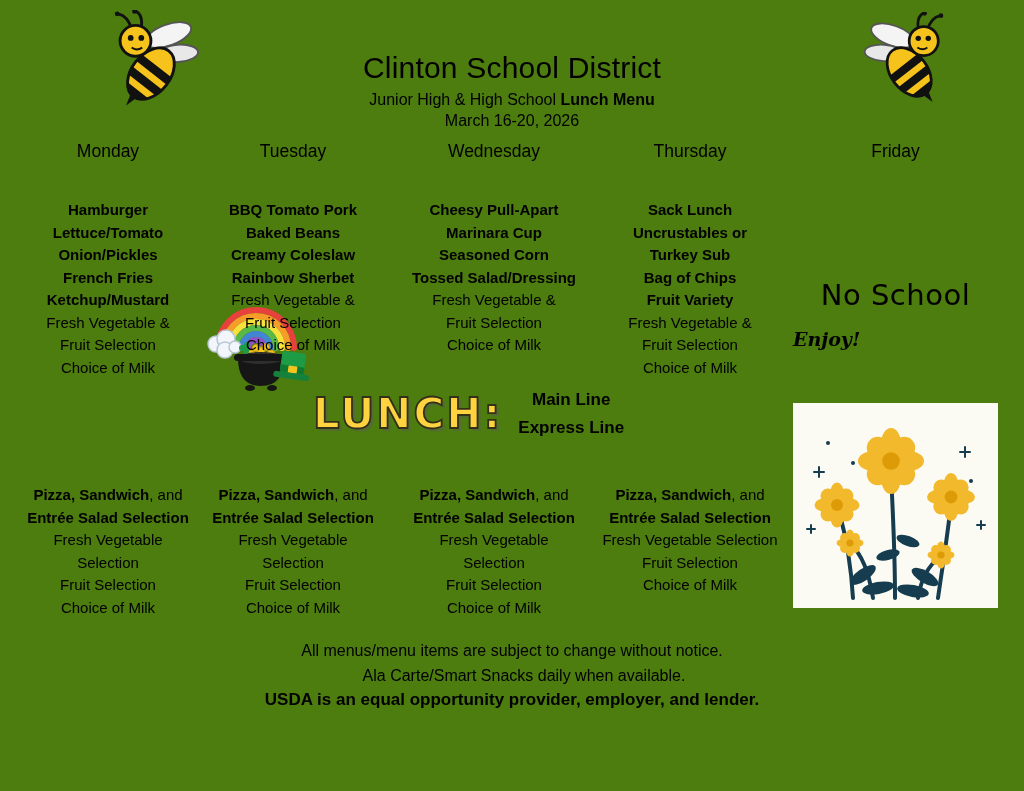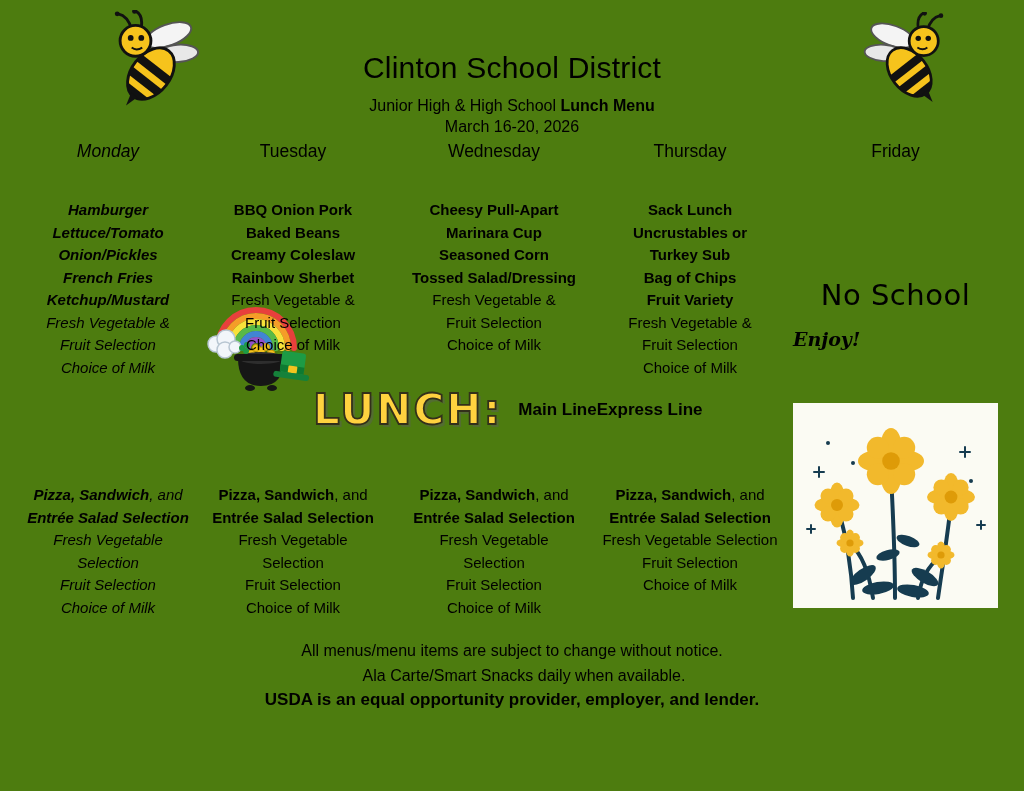--- a/index.html
+++ b/index.html
@@ -1,48 +1,48 @@
 <!DOCTYPE html>
 <html><head>
 <meta charset="utf-8">
 <style>
   * { margin:0; padding:0; box-sizing:border-box; }
   html,body { background:#ffffff; }
   .page { position:relative; width:1024px; height:791px; background:#4d7c0f;
           font-family:"Liberation Sans", sans-serif; color:#000; overflow:hidden; }
 
   
-  .col-1 { left:10px;  width:196px;font-style:italic; }
+  .col-1 { left:10px;  width:196px; }
   .col-2 { left:203px; width:180px; }
   .col-3 { left:394px; width:200px; }
   .col-4 { left:590px; width:200px; }
   .col-5 { left:793px; width:205px; }
 
   .header { position:absolute; top:50px; left:0; width:100%; text-align:center; z-index:2; }
   .title   { font-size:30px; line-height:36px; letter-spacing:0.2px; }
-  .subtitle{ font-size:16px; line-height:21px; margin-top:9px; }
+  .subtitle{ font-size:16px; line-height:21px; margin-top:3px; }
   .date    { font-size:16px; line-height:21px; }
 
   .day-header { position:absolute; top:141px; text-align:center; font-size:17.5px; z-index:2; }
 
   .menu-cell { position:absolute; text-align:center; font-size:15px; line-height:22.5px; z-index:2; }
   .main-cell    { top:199px; }
   .express-cell { top:484px; }
   .b { font-weight:700; }
 
   .no-school { position:absolute; top:278px; text-align:center; font-size:29px;
                font-family:"DejaVu Sans", sans-serif; letter-spacing:0.5px; z-index:2; }
   .enjoy { position:absolute; top:328px; text-align:left; font-size:19px;
            font-family:"DejaVu Serif", serif; font-style:italic; font-weight:bold; z-index:2; }
 
   .lunch-banner { position:absolute; top:386px; left:313px; display:flex; align-items:center; gap:16px; z-index:3; }
   .lunch-word { font-family:"DejaVu Sans", sans-serif; font-size:42px; font-weight:bold; line-height:48px;
                 letter-spacing:2px; color:#ffd23f; -webkit-text-stroke:1.8px #33301a;
                 text-shadow:3px 3px 0 rgba(90,90,90,0.45); }
-  .line-labels { display:flex; flex-direction:row; align-items:center; font-weight:700;
+  .line-labels { display:flex; flex-direction:column; align-items:center; font-weight:700;
                  font-size:17px; line-height:28px; }
 
   .bee { position:absolute; z-index:1; }
   .bee-left  { left:90px;  top:10px; width:118px; height:106px; }
   .bee-right { left:856px; top:12px; width:110px; height:100px; }
   .bee-right svg { transform:scaleX(-1); }
   .bee svg, .st-patricks svg, .flowers svg { width:100%; height:100%; display:block; }
 
   .st-patricks { position:absolute; left:206px; top:278px; width:110px; height:120px; z-index:1; }
   .flowers     { position:absolute; left:793px; top:403px; width:205px; height:205px; z-index:1; }
@@ -131,21 +131,21 @@
     <div class="b">Lettuce/Tomato</div>
     <div class="b">Onion/Pickles</div>
     <div class="b">French Fries</div>
     <div class="b">Ketchup/Mustard</div>
     <div>Fresh Vegetable &amp;</div>
     <div>Fruit Selection</div>
     <div>Choice of Milk</div>
   </div>
 
   <div class="menu-cell main-cell col-2">
-    <div class="b">BBQ Onion Pork</div>
+    <div class="b">BBQ Tomato Pork</div>
     <div class="b">Baked Beans</div>
     <div class="b">Creamy Coleslaw</div>
     <div class="b">Rainbow Sherbet</div>
     <div>Fresh Vegetable &amp;</div>
     <div>Fruit Selection</div>
     <div>Choice of Milk</div>
   </div>
 
   <div class="menu-cell main-cell col-3">
     <div class="b">Cheesy Pull-Apart</div>

